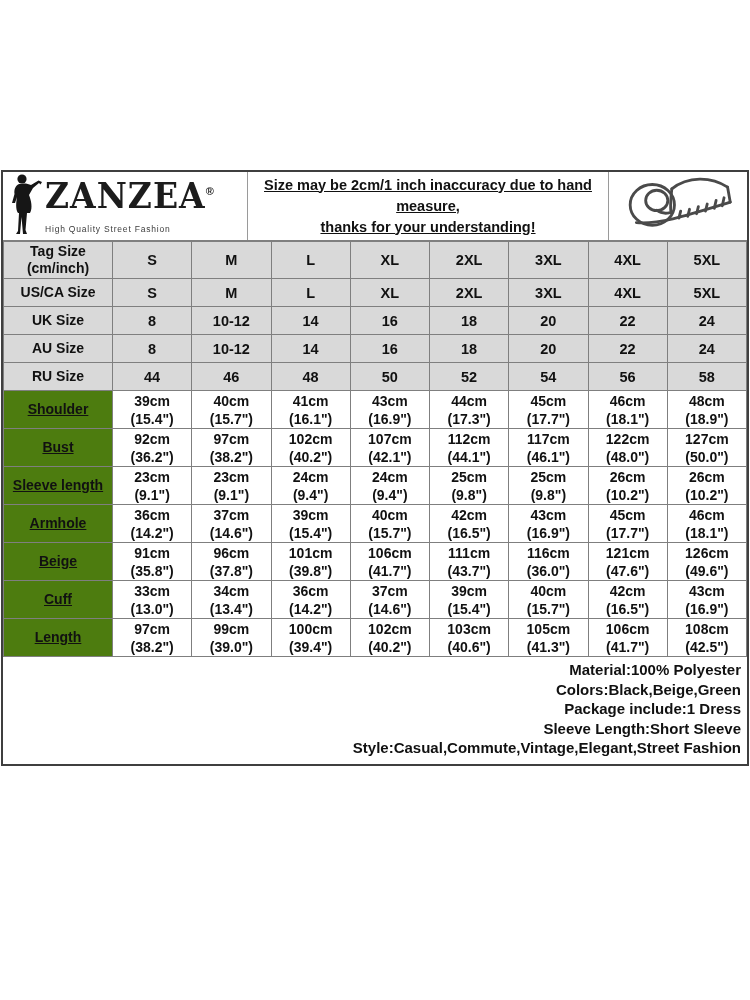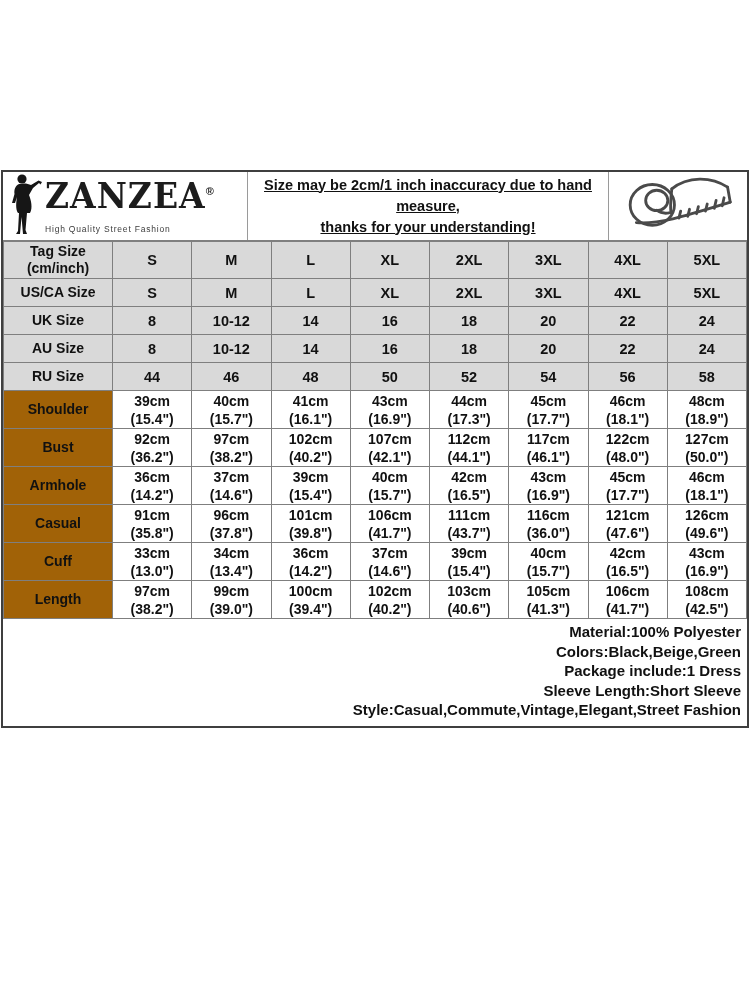--- a/index.html
+++ b/index.html
@@ -28,21 +28,21 @@
   
   table.size{width:100%;border-collapse:collapse;table-layout:fixed;}
   table.size td{border:1px solid #7f7f7f;text-align:center;font-weight:bold;
                 padding:0;vertical-align:middle;white-space:pre-line;}
   table.size td.lbl{width:108px;background:#d9d9d9;font-size:14px;line-height:17px;}
   tr.row-shaded td{background:#d9d9d9;font-size:14.5px;}
   tr.row-shaded{height:28px;}
   tr.row-tag{height:37px;}
   tr.row-meas{height:38px;}
   tr.row-meas td{background:#ffffff;font-size:14px;line-height:18px;}
-  tr.row-meas td.lbl{background:#a16207;}
+  tr.row-meas td.lbl{background:#4d7c0f;text-decoration:underline;}
 
   
   .foot{padding:3px 6px 6px 4px;font-size:15px;font-weight:bold;line-height:19.5px;}
   .foot div{white-space:pre;text-align:right;}
 </style>
 </head>
 <body>
 
 <div class="sheet">
   <div class="content">
@@ -181,40 +181,59 @@
             <td>112cm
 (44.1")</td>
             <td>117cm
 (46.1")</td>
             <td>122cm
 (48.0")</td>
             <td>127cm
 (50.0")</td>
           </tr>
           <tr class="row-meas">
+            <td class="lbl">Sleeve length</td>
+            <td>23cm
+(9.1")</td>
+            <td>23cm
+(9.1")</td>
+            <td>24cm
+(9.4")</td>
+            <td>24cm
+(9.4")</td>
+            <td>25cm
+(9.8")</td>
+            <td>25cm
+(9.8")</td>
+            <td>26cm
+(10.2")</td>
+            <td>26cm
+(10.2")</td>
+          </tr>
+          <tr class="row-meas">
             <td class="lbl">Armhole</td>
             <td>36cm
 (14.2")</td>
             <td>37cm
 (14.6")</td>
             <td>39cm
 (15.4")</td>
             <td>40cm
 (15.7")</td>
             <td>42cm
 (16.5")</td>
             <td>43cm
 (16.9")</td>
             <td>45cm
 (17.7")</td>
             <td>46cm
 (18.1")</td>
           </tr>
           <tr class="row-meas">
-            <td class="lbl">Casual</td>
+            <td class="lbl">Beige</td>
             <td>91cm
 (35.8")</td>
             <td>96cm
 (37.8")</td>
             <td>101cm
 (39.8")</td>
             <td>106cm
 (41.7")</td>
             <td>111cm
 (43.7")</td>

